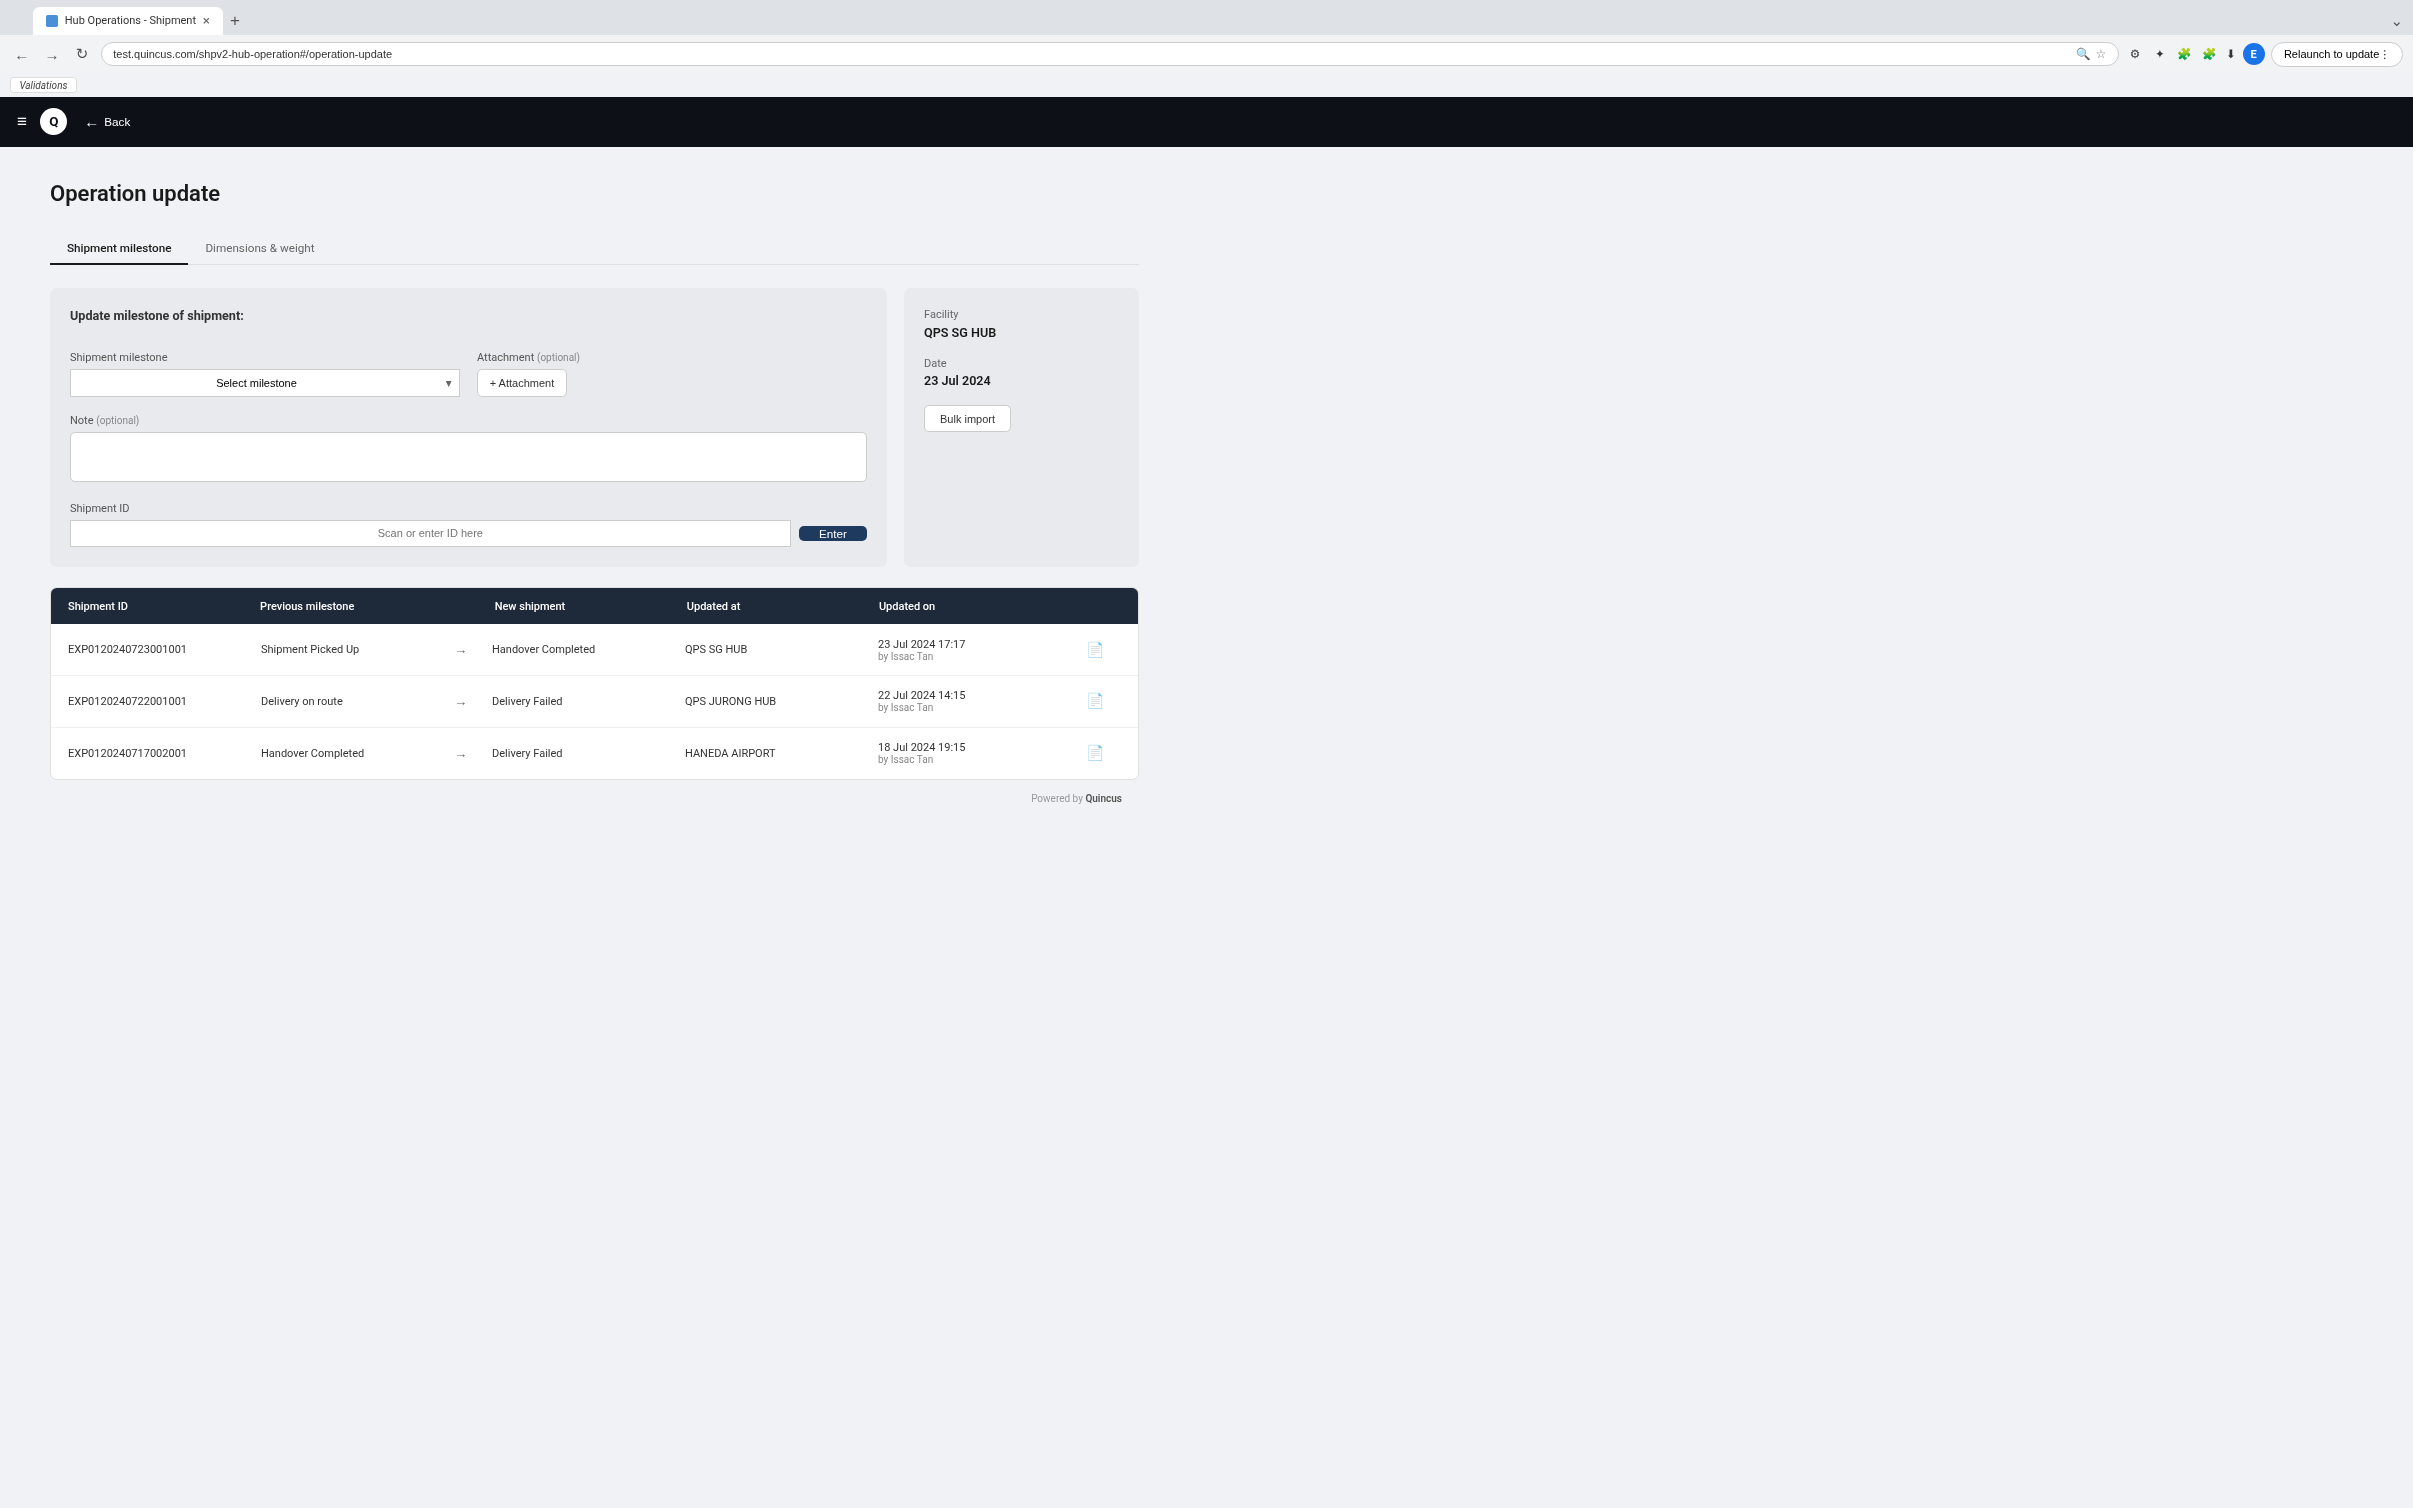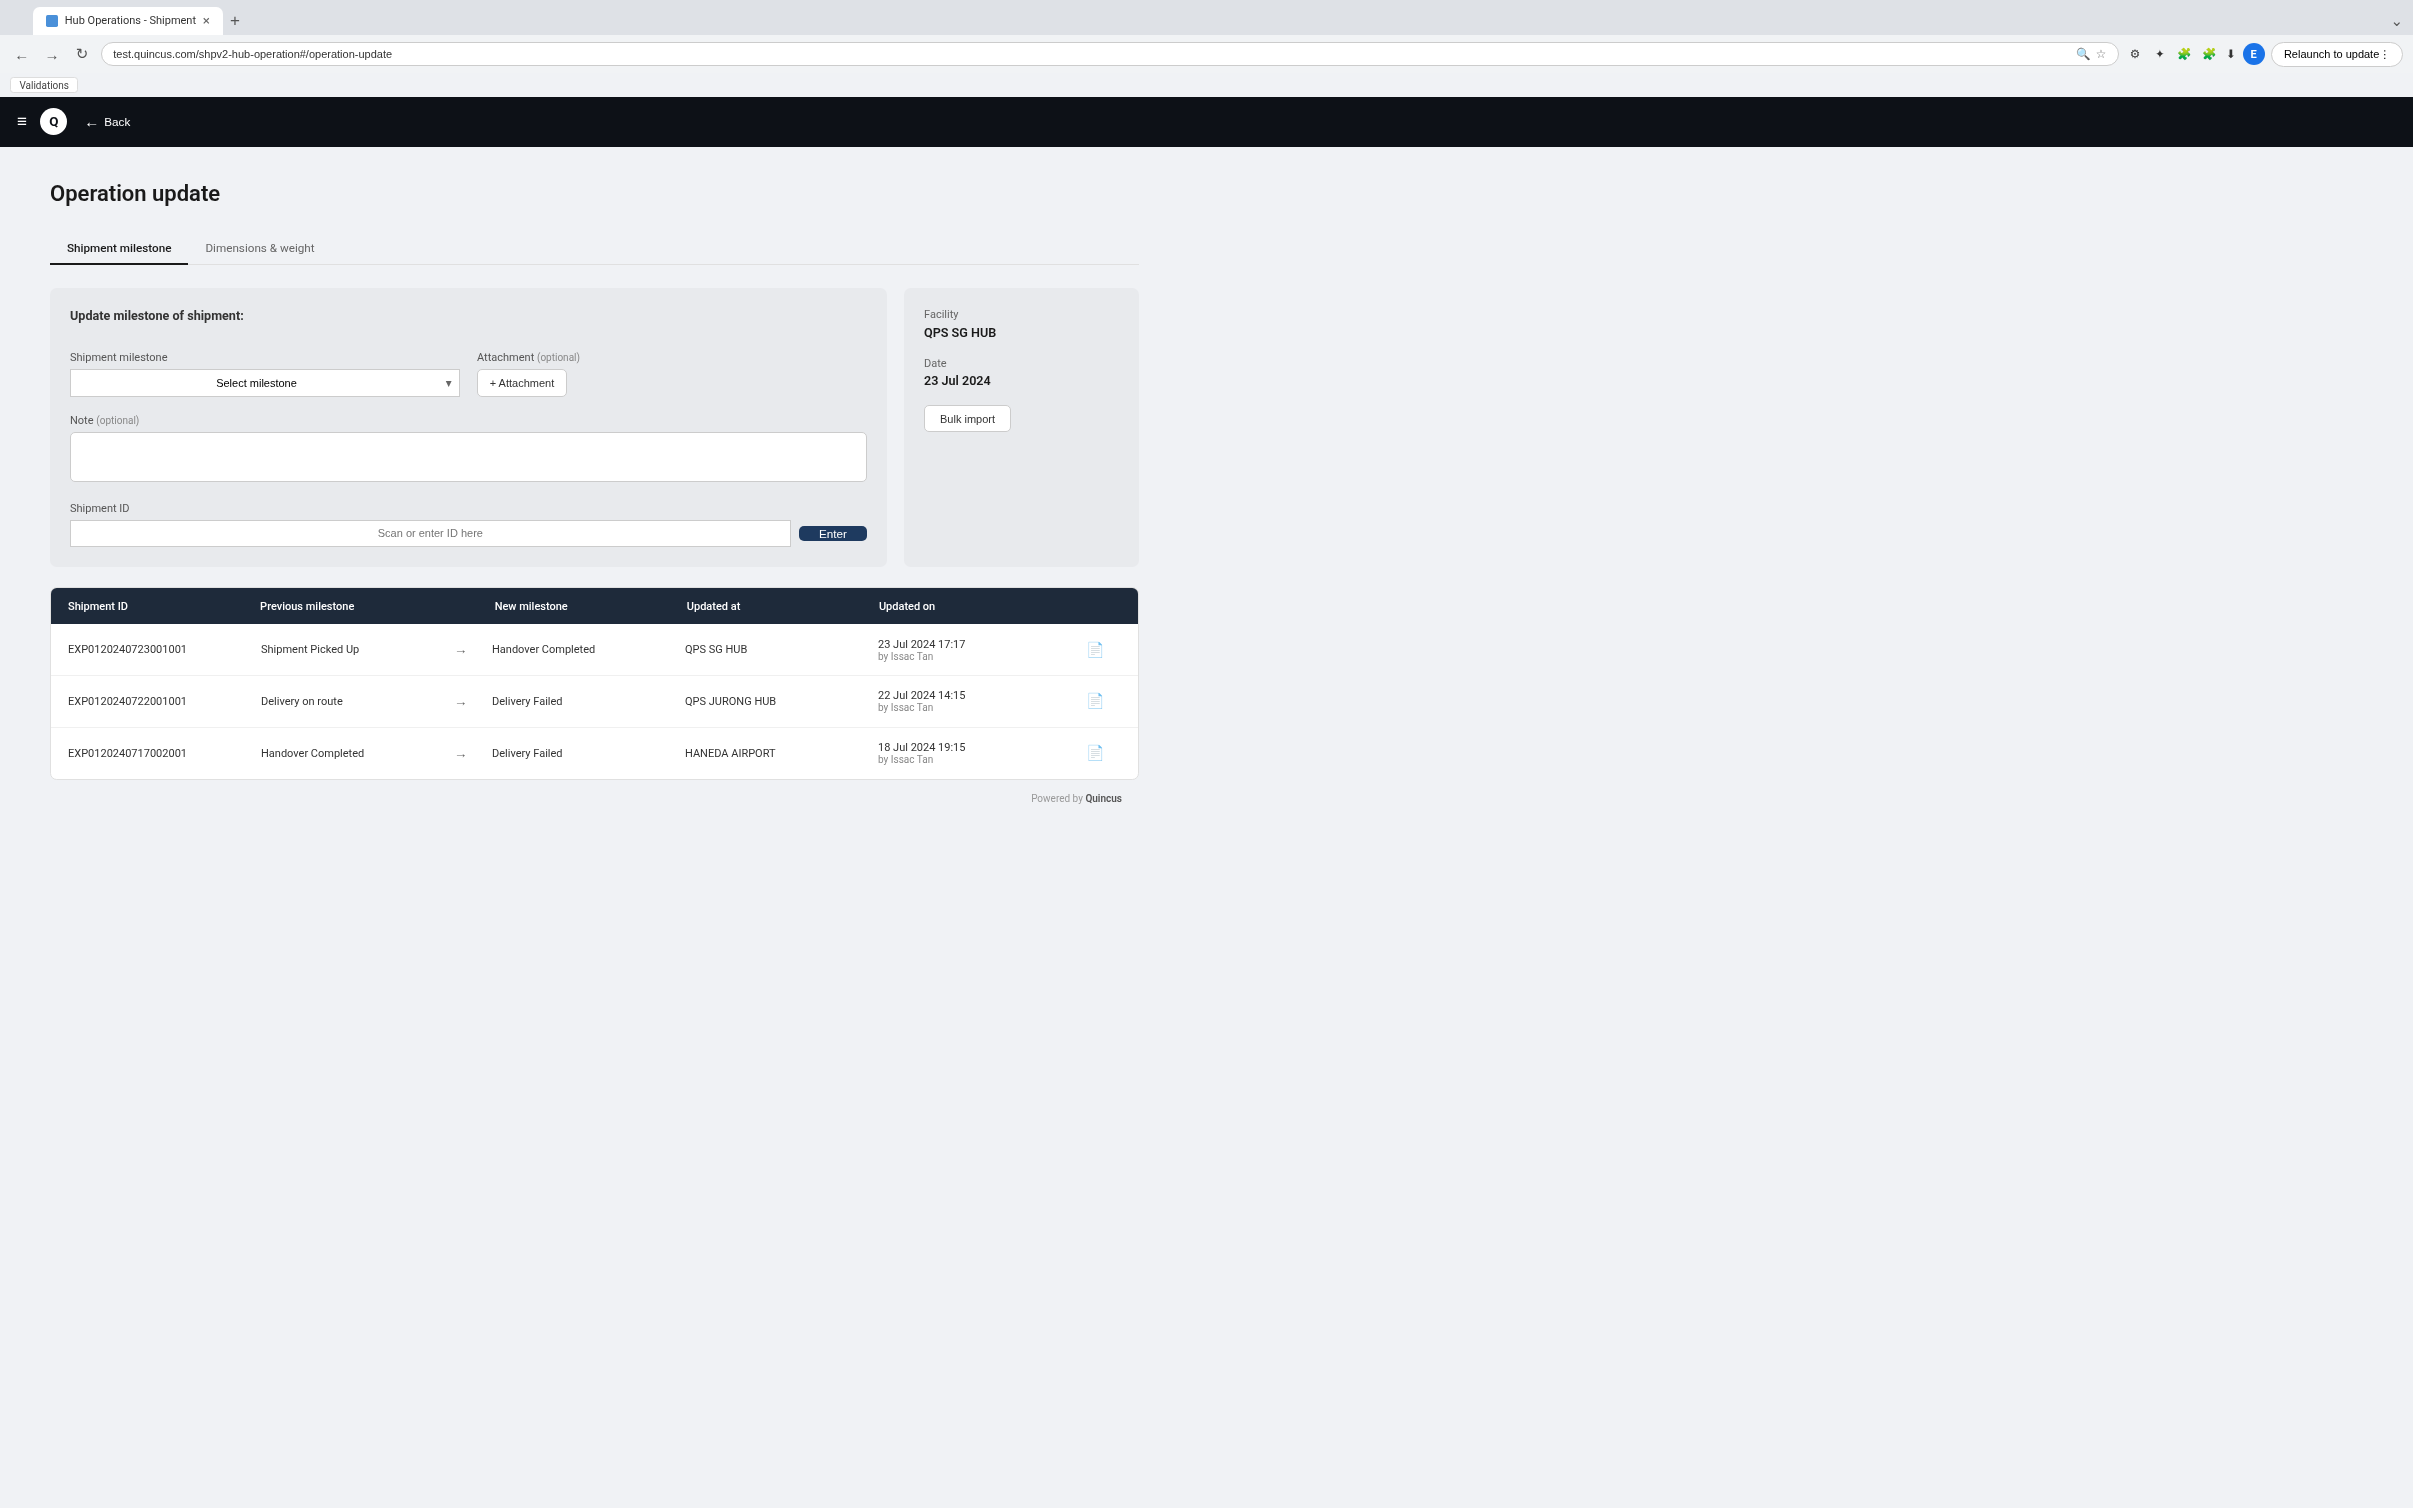--- a/index.html
+++ b/index.html
@@ -18,21 +18,21 @@
     .nav-btn { background: none; border: none; cursor: pointer; color: #555; font-size: 15px; width: 23.5px; height: 23.5px; display: flex; align-items: center; justify-content: center; border-radius: 50%; }
     .address-bar { flex: 1; display: flex; align-items: center; background: #fff; border: 0.8px solid #ccc; border-radius: 17px; padding: 4.2px 11.7px; gap: 6.7px; }
     .address-bar input { border: none; outline: none; flex: 1; font-size: 11px; }
     .address-bar-icons { display: flex; gap: 5px; color: #666; }
     .browser-actions { display: flex; align-items: center; gap: 6.7px; }
     .relaunch-btn { background: #fff; border: 0.8px solid #ccc; border-radius: 17px; padding: 5px 11.7px; font-size: 11px; cursor: pointer; display: flex; align-items: center; }
     .profile-circle { width: 22px; height: 22px; border-radius: 50%; background: #1a73e8; color: #fff; display: flex; align-items: center; justify-content: center; font-size: 11px; font-weight: bold; }
     .ext-icon { width: 18.4px; height: 18.4px; border-radius: 3.4px; display: flex; align-items: center; justify-content: center; font-size: 11.7px; cursor: pointer; }
 
     
-    .validations-bar { background: #f0f2f5; padding: 3.4px 10px; }
+    .validations-bar { background: #f0f2f5; padding: 3.4px 10px; font-style: italic; }
     .validations-tag { background: #fff; border: 0.8px solid #ddd; border-radius: 3.4px; padding: 1.7px 8.4px; font-size: 10px; color: #444; display: inline-block; }
 
     
     .app-topbar { background: #0d1117; display: flex; align-items: center; padding: 0 17px; height: 50px; }
     .hamburger { color: #fff; font-size: 17px; cursor: pointer; margin-right: 13.4px; }
     .app-logo { width: 27px; height: 27px; background: #fff; border-radius: 50%; display: flex; align-items: center; justify-content: center; font-weight: bold; font-size: 13.4px; color: #0d1117; margin-right: 17px; }
     .back-btn { color: #fff; background: none; border: none; cursor: pointer; display: flex; align-items: center; gap: 5px; font-size: 11.7px; }
     .back-arrow { font-size: 15px; }
 
     
@@ -197,21 +197,21 @@
         <div class="info-value">23 Jul 2024</div>
         <button class="bulk-import-btn">Bulk import</button>
       </div>
     </div>
 
     <div class="table-section">
       <div class="table-header">
         <div class="table-header-cell">Shipment ID</div>
         <div class="table-header-cell">Previous milestone</div>
         <div class="table-header-cell"></div>
-        <div class="table-header-cell">New milestone</div>
+        <div class="table-header-cell">New shipment</div>
         <div class="table-header-cell">Updated at</div>
         <div class="table-header-cell">Updated on</div>
         <div class="table-header-cell"></div>
       </div>
 
       <div class="table-row">
         <div class="table-cell">EXP0120240723001001</div>
         <div class="table-cell">Shipment Picked Up</div>
         <div class="table-cell arrow-icon">→</div>
         <div class="table-cell">Handover Completed</div>

